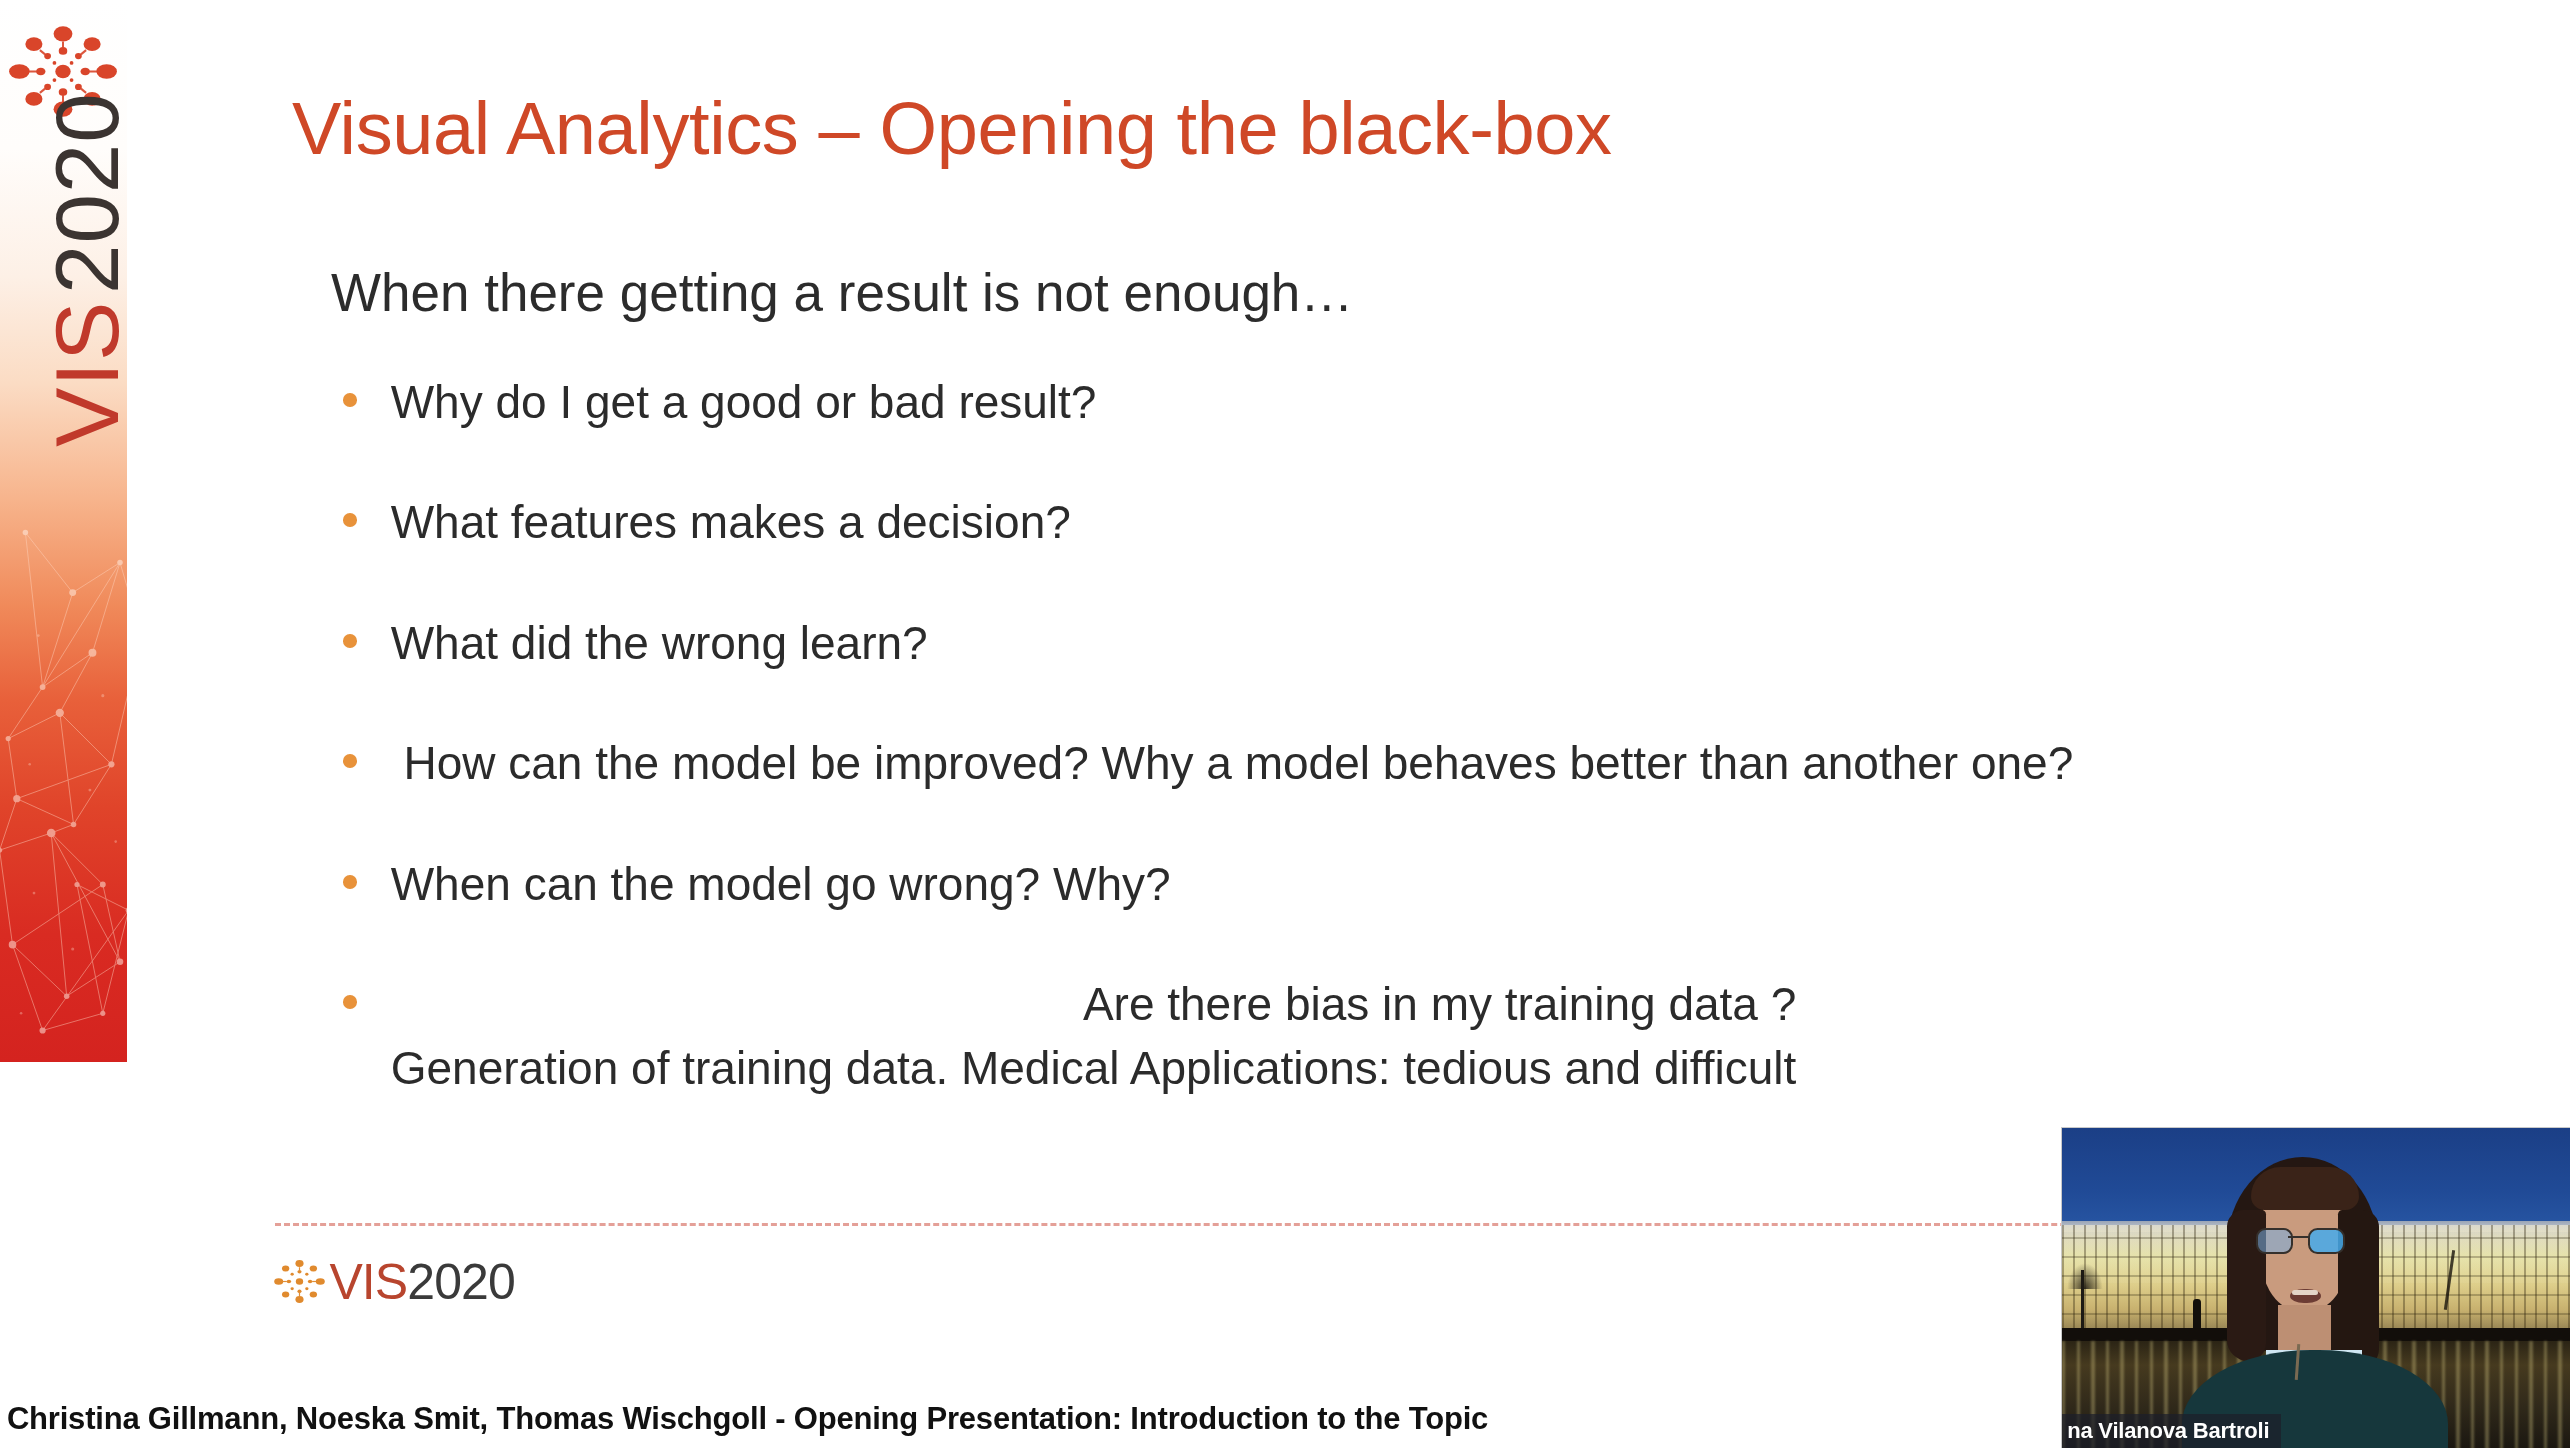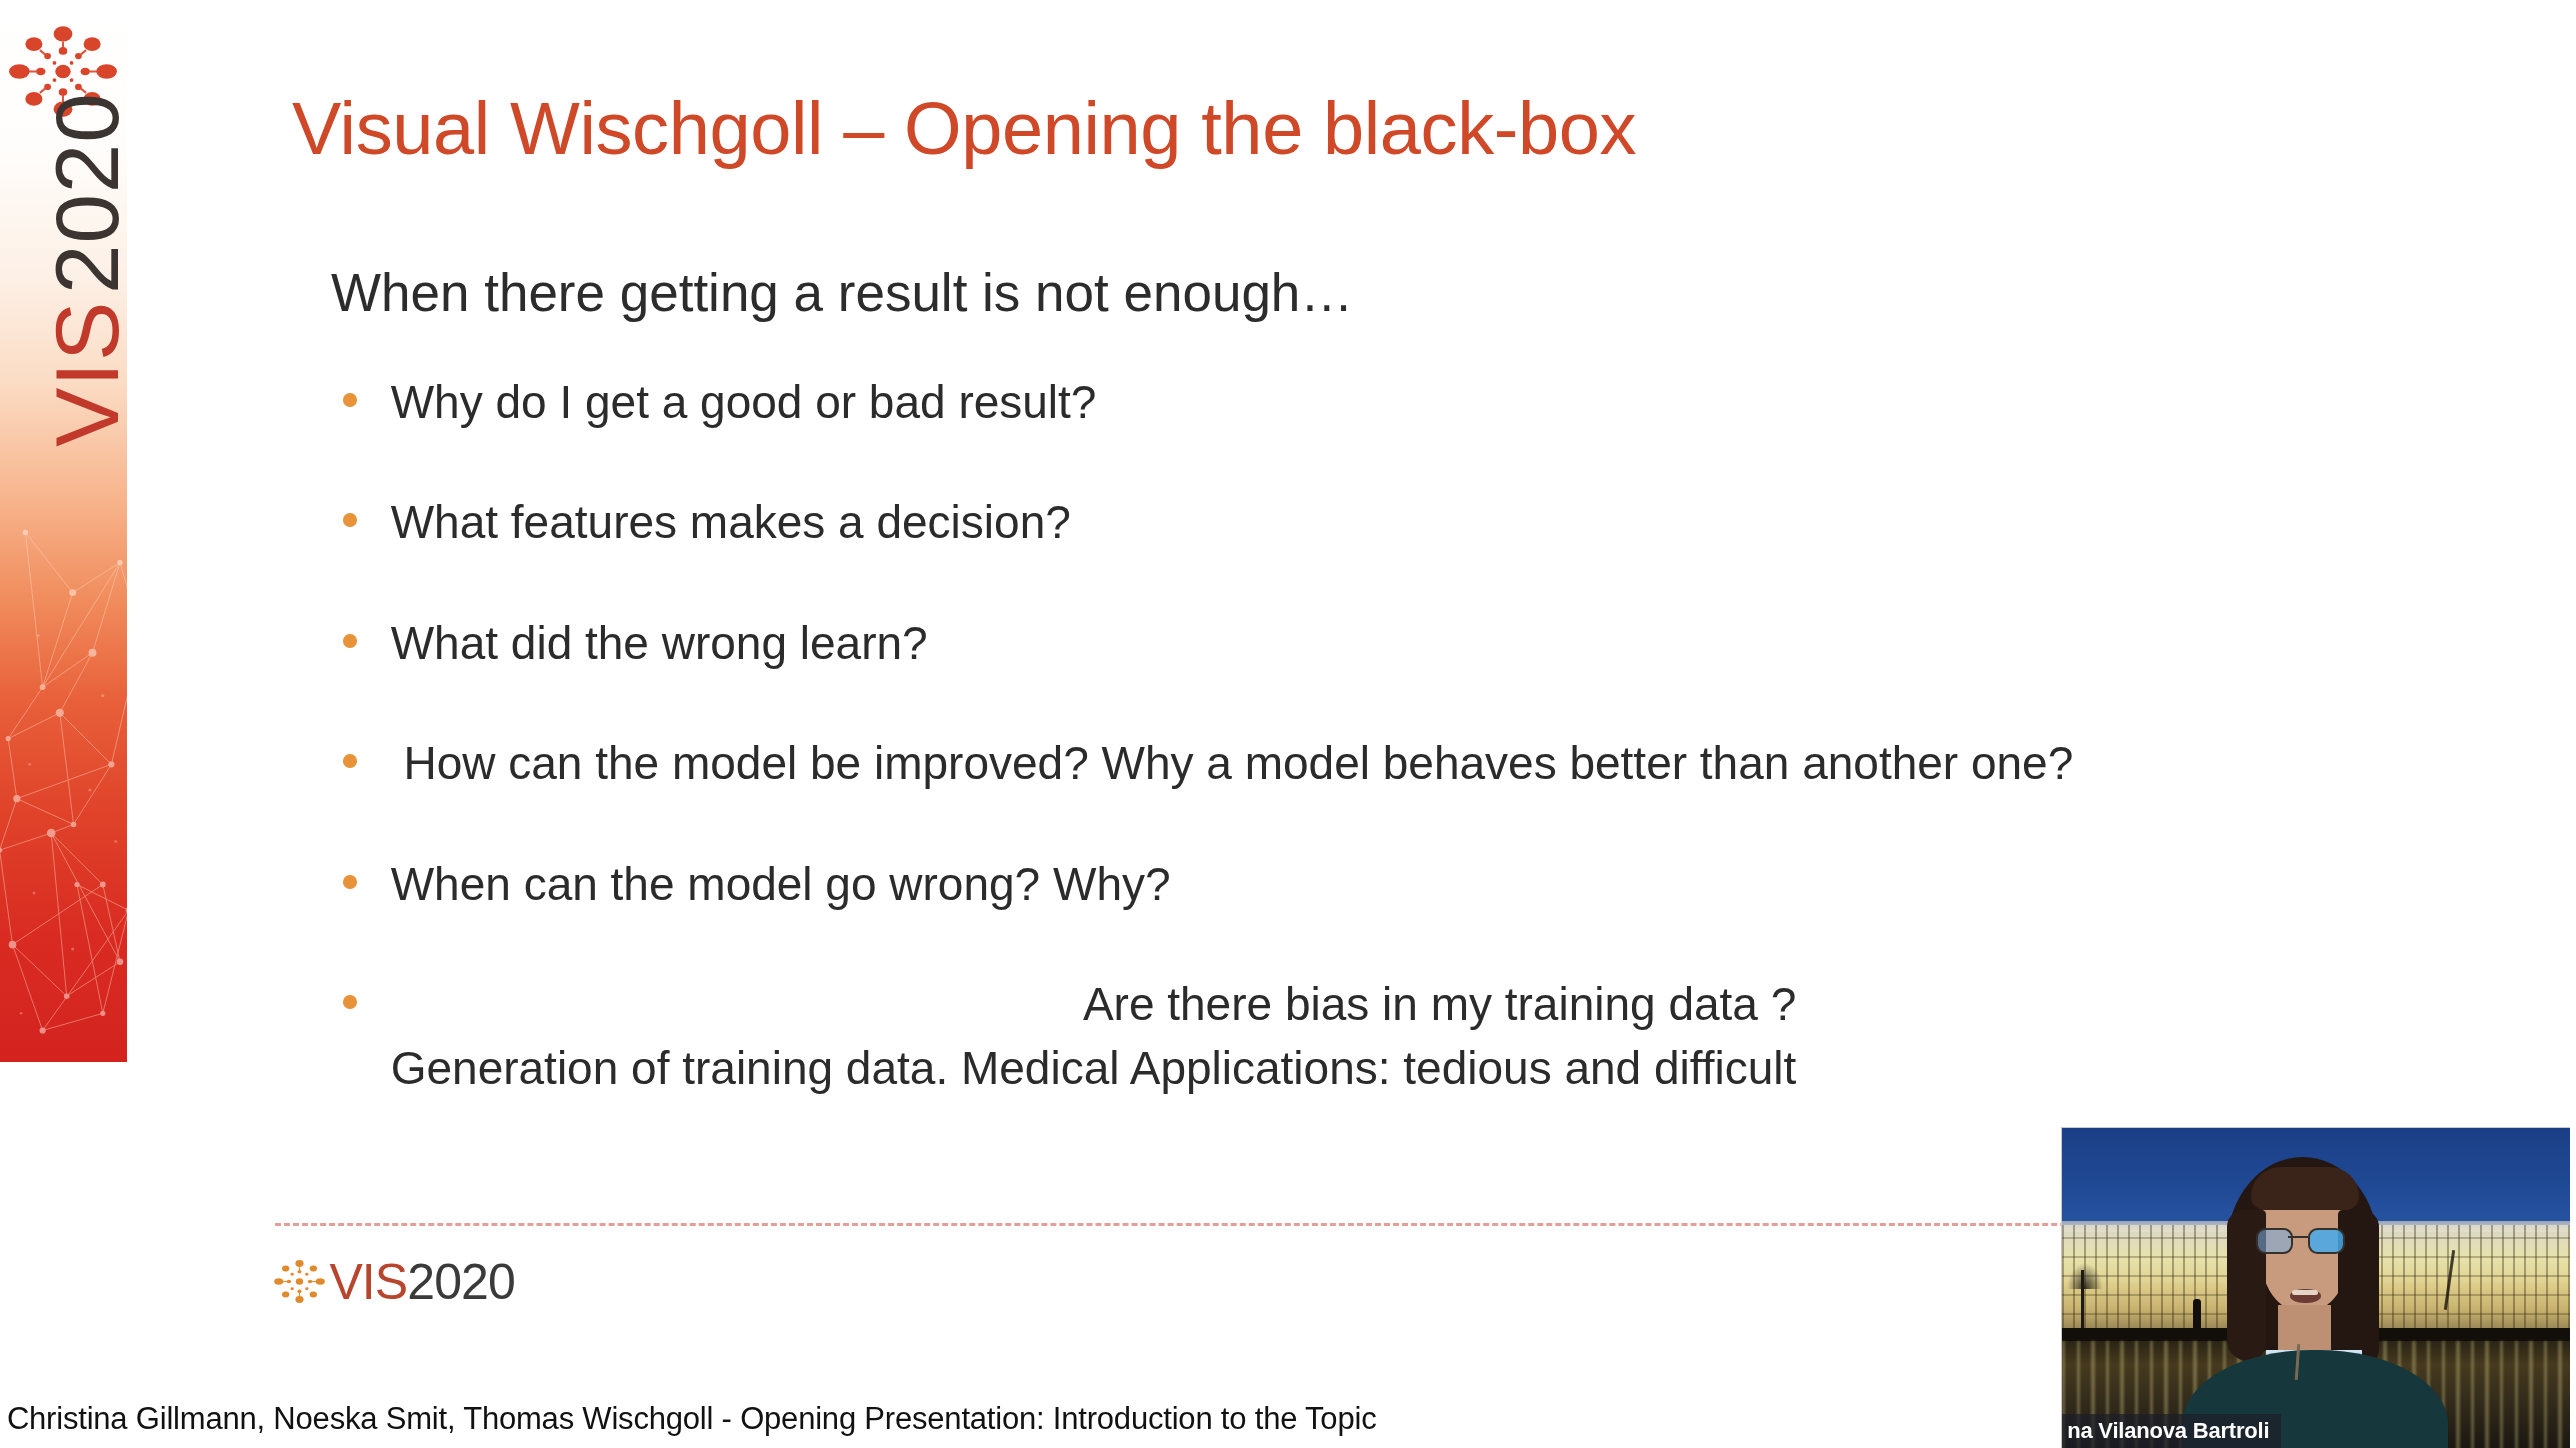--- a/index.html
+++ b/index.html
@@ -186,21 +186,21 @@
     top: 1374px;
     width: 2576px;
     height: 75px;
     background: #ffffff;
   }
   #caption-text {
     position: absolute;
     left: 6.9px;
     top: 1401px;
     font-size: 31px;
-    font-weight: normal;
+    font-weight: bold;
     color: #111111;
     white-space: nowrap;
     letter-spacing: -0.2px;
   }
 
   
   #video-tile {
     position: absolute;
     left: 2061px;
     top: 1127px;
@@ -487,21 +487,21 @@
         <line x1="92" y1="84" x2="86" y2="79"></line>
       </g>
     </svg>
 
     <div id="brand-vertical-text">
       <span class="bv-vis">VIS</span>
       <span class="bv-year">2020</span>
     </div>
   </div>
 
-  <div id="slide-title">Visual Wischgoll – Opening the black-box</div>
+  <div id="slide-title">Visual Analytics – Opening the black-box</div>
 
   <div id="lead-line">When there getting a result is not enough…</div>
 
   <div id="bullets">
     <div class="bullet-row">
       <span class="bullet-dot"></span>
       <span class="bullet-text">Why do I get a good or bad result?</span>
     </div>
     <div class="bullet-row">
       <span class="bullet-dot"></span>

